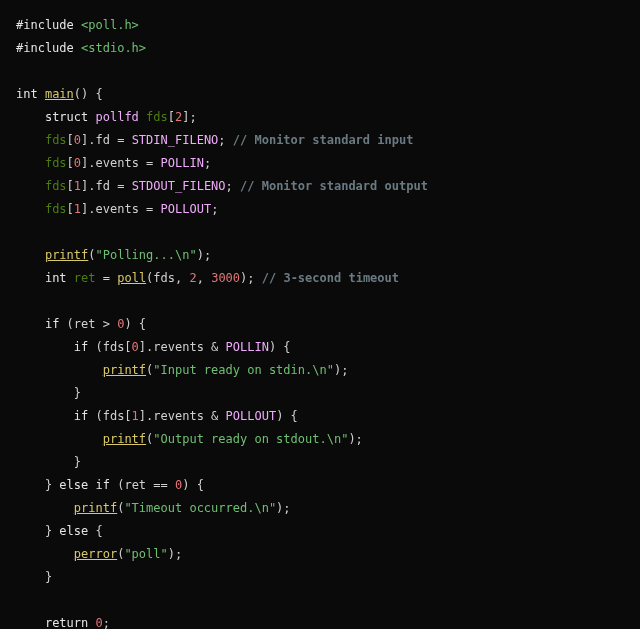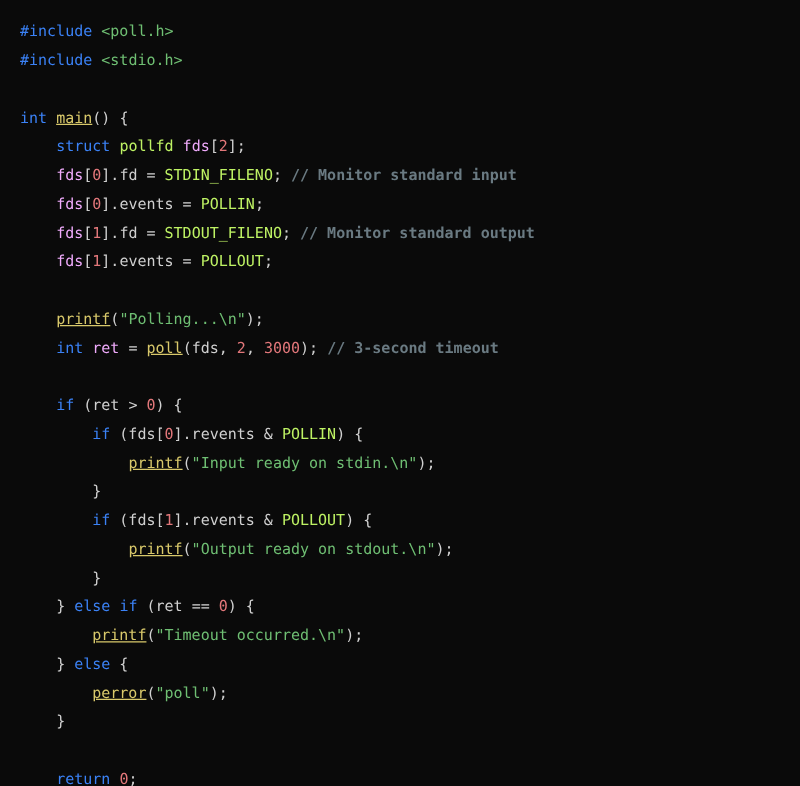--- a/index.html
+++ b/index.html
@@ -12,23 +12,23 @@
   }
   pre.code {
     margin: 0;
     padding: 14px 16px;
     font-family: "Consolas", "Menlo", "DejaVu Sans Mono", monospace;
     font-size: 12px;
     line-height: 23px;
     color: #d0d0d0;
     white-space: pre;
   }
-  .kw    { color: #3b82f6; }          
-  .type  { color: #bef264; }          
-  .ident { color: #f0abfc; }          
+  .kw    { color: #e5e5e5; }          
+  .type  { color: #f0abfc; }          
+  .ident { color: #4d7c0f; }          
   .punct { color: #d0d0d0; }          
   .num   { color: #e2777a; }          
   .str   { color: #6fbf73; }          
   .cmt   { color: #6a7a82; font-weight: bold; }          
   .fn    { color: #d9c96b; text-decoration: underline; }          
   .hdr   { color: #6fbf73; }          
 </style>
 </head>
 <body>
 

